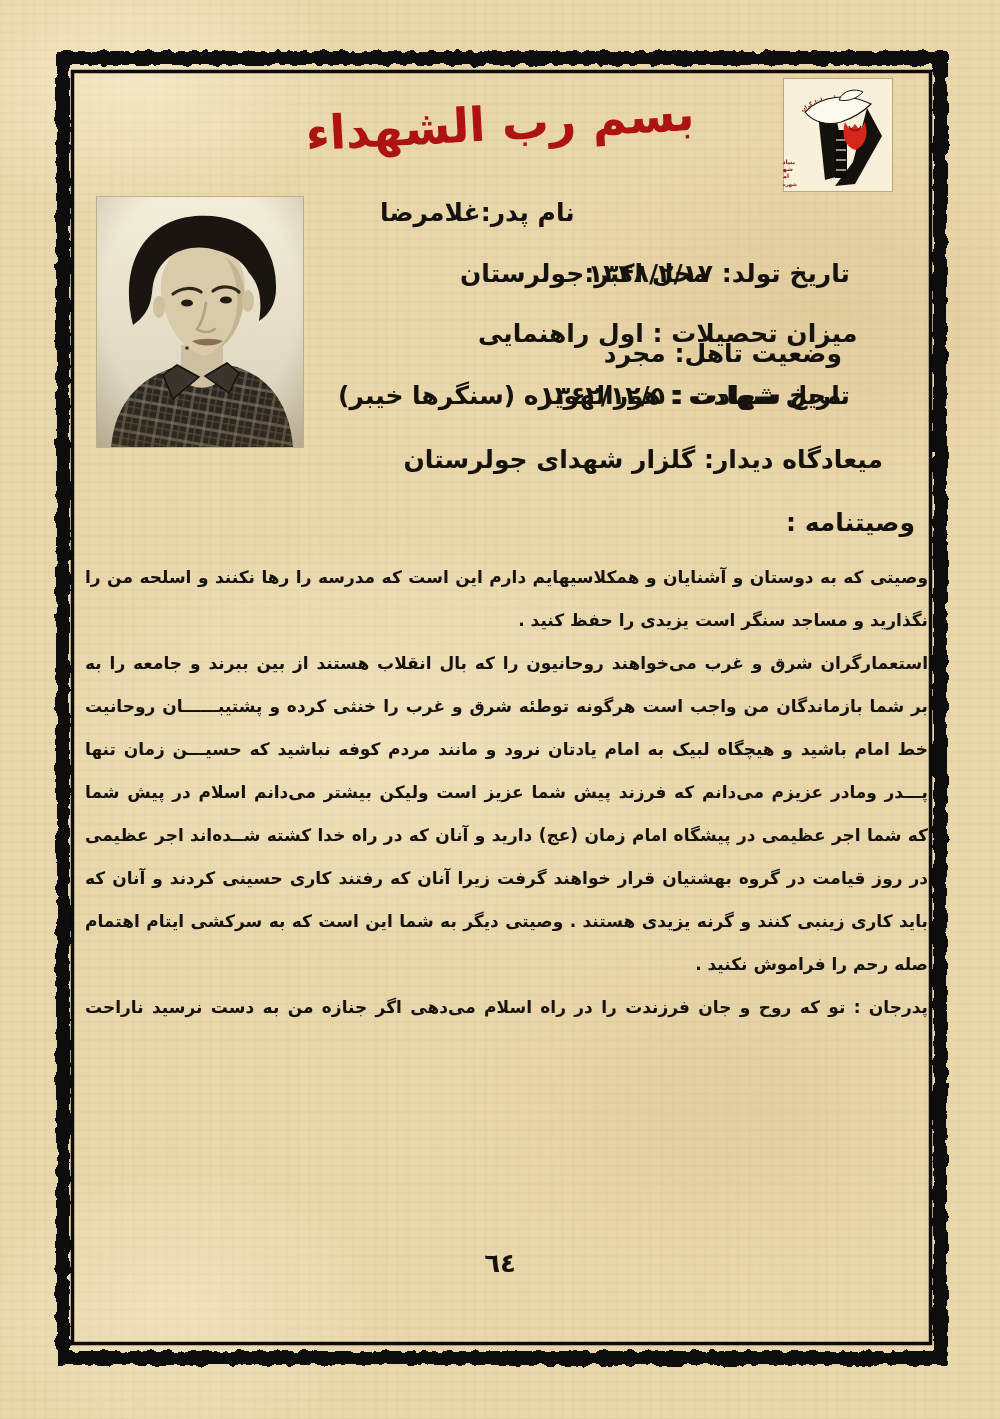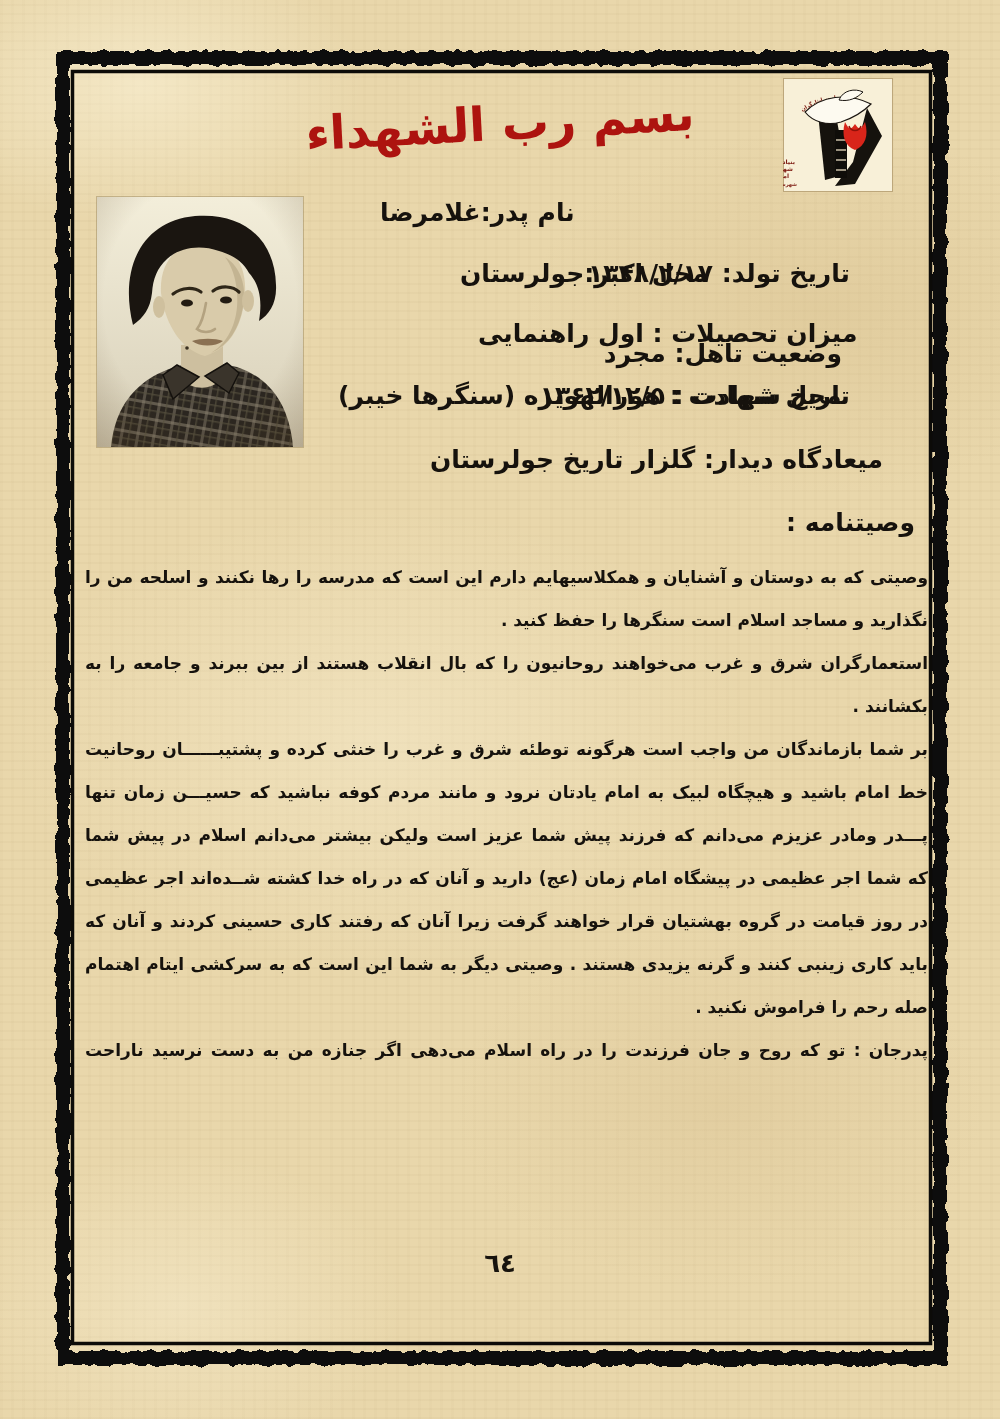--- a/index.html
+++ b/index.html
@@ -144,29 +144,28 @@
 
   <div class="field" style="right:150px;top:261px;">تاریخ تولد: ۱۳۴۸/۲/۱۷</div>
   <div class="field" style="left:460px;top:261px;">محل اکبر:جولرستان</div>
 
   <div class="field" style="right:158px;top:321px;margin-top:20px;">وضعیت تاهل: مجرد</div>
   <div class="field" style="left:440px;top:321px;margin-left:38px;">میزان تحصیلات : اول راهنمایی</div>
 
   <div class="field" style="right:150px;top:383px;">تاریخ شهادت :  ۱۳۶۲/۱۲/۵</div>
   <div class="field" style="left:338px;top:383px;">محل شهادت : هورالهویزه  (سنگرها خیبر)</div>
 
-  <div class="field" style="right:117px;top:447px;">میعادگاه دیدار: گلزار تاریخ جولرستان</div>
+  <div class="field" style="right:117px;top:447px;">میعادگاه دیدار: گلزار شهدای جولرستان</div>
 
   <div class="field" style="right:85px;top:510px;">وصیتنامه :</div>
 
   <div class="will">
     <div class="line fill">وصیتی که به دوستان و آشنایان و همکلاسیهایم دارم این است که مدرسه را رها نکنند و اسلحه من را به زمین</div>
-    <div class="line">نگذارید و مساجد اسلام است سنگرها را حفظ کنید .</div>
+    <div class="line">نگذارید و مساجد سنگر است یزیدی را حفظ کنید .</div>
     <div class="line fill">استعمارگران شرق و غرب می‌خواهند روحانیون را که بال انقلاب هستند از بین ببرند و جامعه را به سقوط</div>
-    <div class="line">بکشانند .</div>
     <div class="line fill">بر شما بازماندگان من واجب است هرگونه توطئه شرق و غرب را خنثی کرده و پشتیبــــــان روحانیت ومردم در</div>
     <div class="line fill">خط امام باشید و هیچگاه لبیک به امام یادتان نرود و مانند مردم کوفه نباشید که حسیـــن زمان تنها بماند .</div>
     <div class="line fill">پـــدر ومادر عزیزم می‌دانم که فرزند پیش شما عزیز است ولیکن بیشتر می‌دانم اسلام در پیش شما عزیزتر است ،</div>
     <div class="line fill">که شما اجر عظیمی در پیشگاه امام زمان (عج) دارید و آنان که در راه خدا کشته شــده‌اند  اجر عظیمی دارند و</div>
     <div class="line fill">در روز قیامت در گروه بهشتیان قرار خواهند گرفت زیرا آنان که رفتند کاری حسینی کردند و آنان که ماندند</div>
     <div class="line fill">باید کاری زینبی کنند و گرنه یزیدی هستند . وصیتی دیگر به شما این است که به سرکشی ایتام اهتمام ورزید و</div>
     <div class="line">صله رحم را فراموش نکنید .</div>
     <div class="line fill">پدرجان : تو که روح و جان فرزندت را در راه اسلام می‌دهی اگر جنازه من به دست نرسید ناراحت نباشید.</div>
   </div>
 

